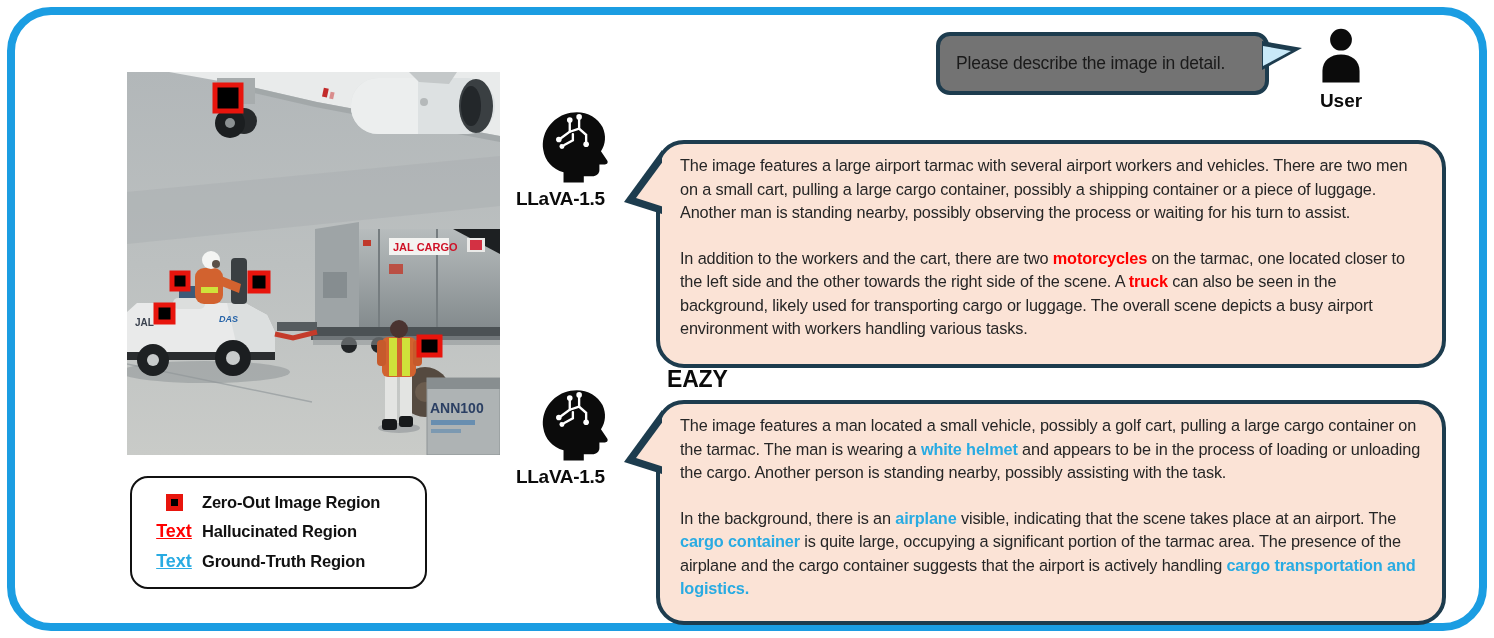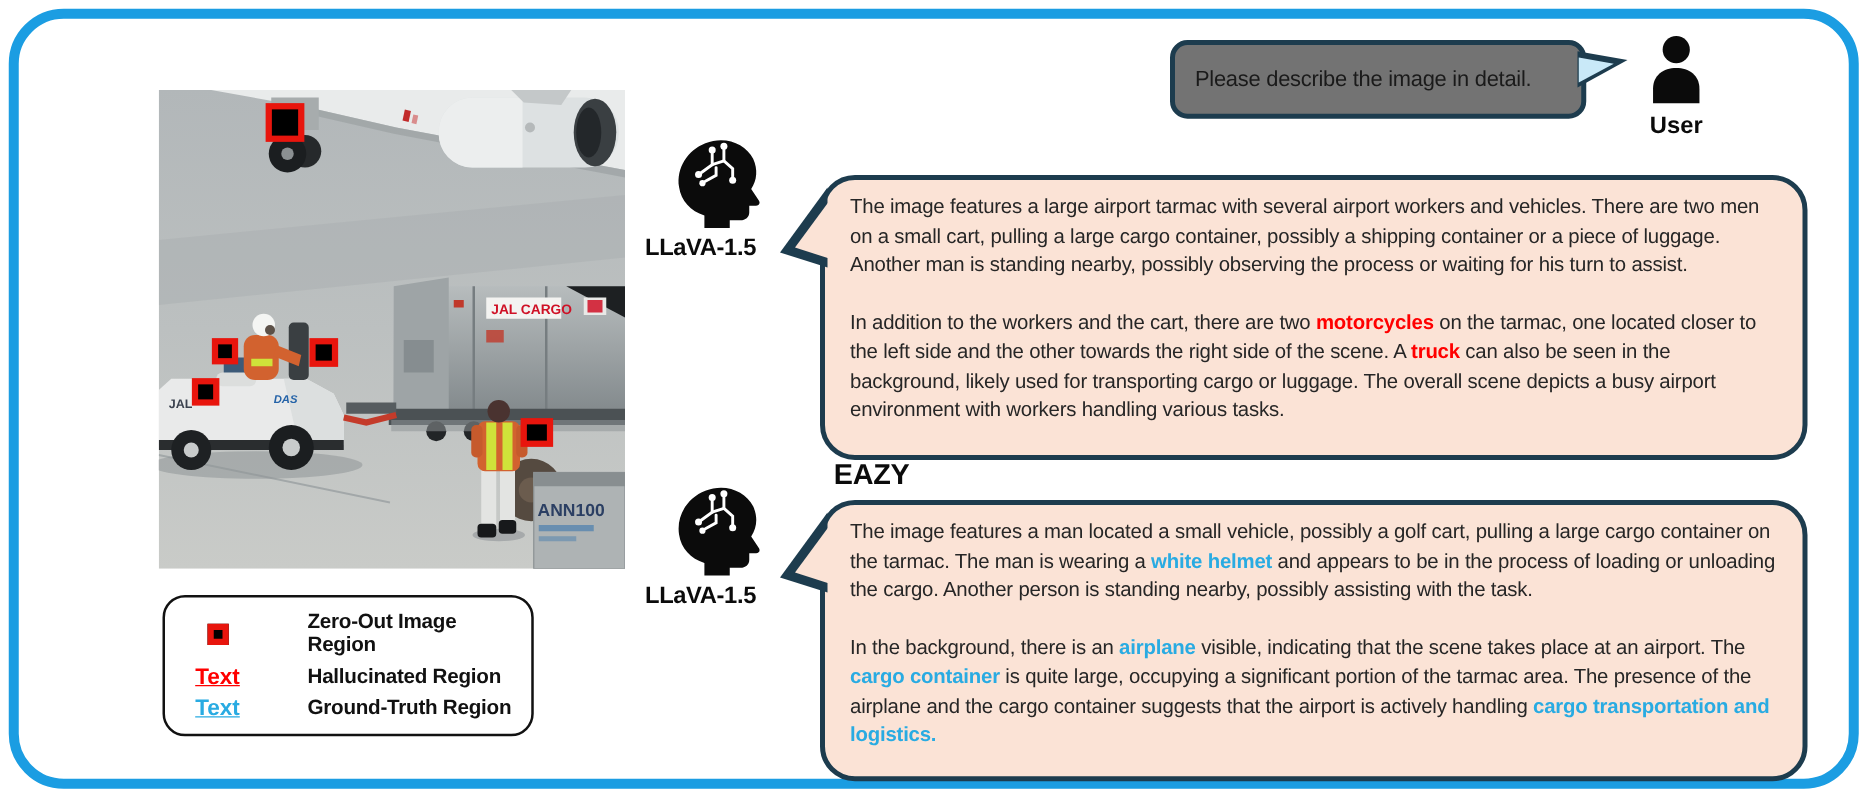--- a/index.html
+++ b/index.html
@@ -27,21 +27,21 @@
 
   
   .legend {
     position: absolute; left: 130px; top: 476px; width: 297px; height: 113px;
     border: 2.5px solid #111;
     border-radius: 18px;
     background: #fff;
     display: flex; flex-direction: column; justify-content: space-evenly;
     padding: 6px 14px;
   }
-  .legend-row { display: flex; align-items: center; gap: 44px; }
+  .legend-row { display: flex; align-items: center; }
   .legend-swatch-col { width: 56px; display: flex; justify-content: center; align-items: center; flex: none; }
   .legend-square { width: 17px; height: 17px; background: #000; border: 5.5px solid #e8150d; }
   .legend-text-swatch { font-weight: bold; font-size: 18px; text-decoration: underline; }
   .legend-label { font-weight: bold; font-size: 16.5px; color: #111; letter-spacing: -0.2px; }
 
   
   .agent { position: absolute; width: 120px; text-align: left; }
   .agent svg { display: block; margin: 0 auto; }
   .agent-label { font-weight: bold; font-size: 19px; color: #0b0b0b; margin-top: 2px; letter-spacing: -0.3px; }
 

